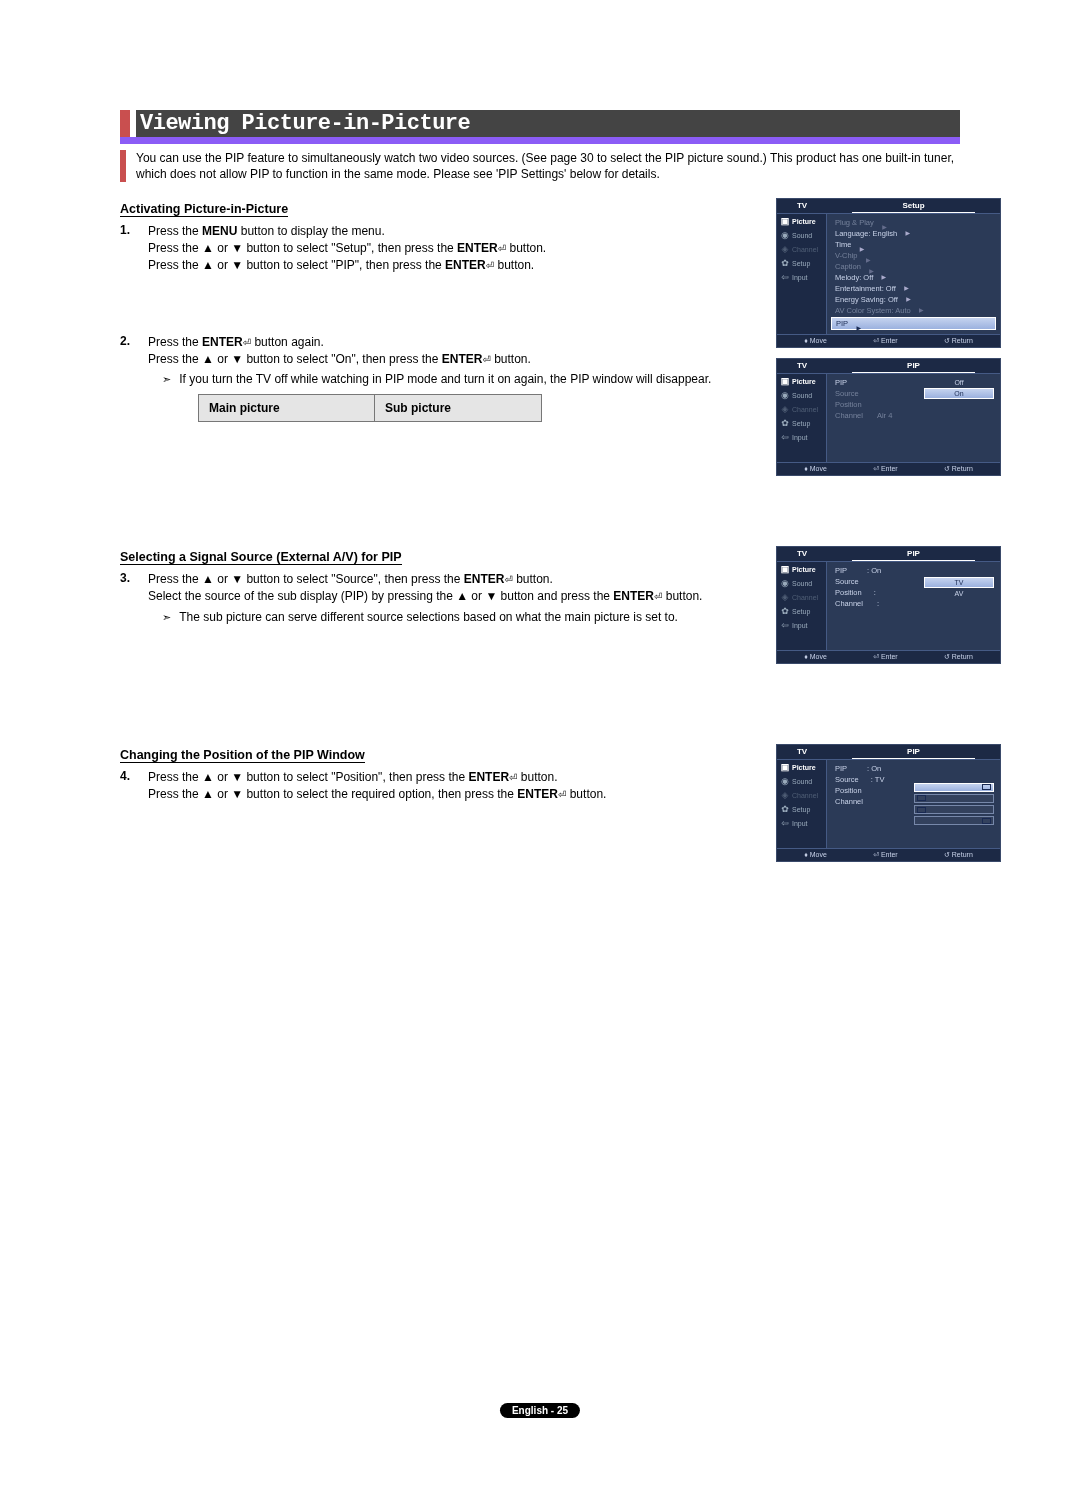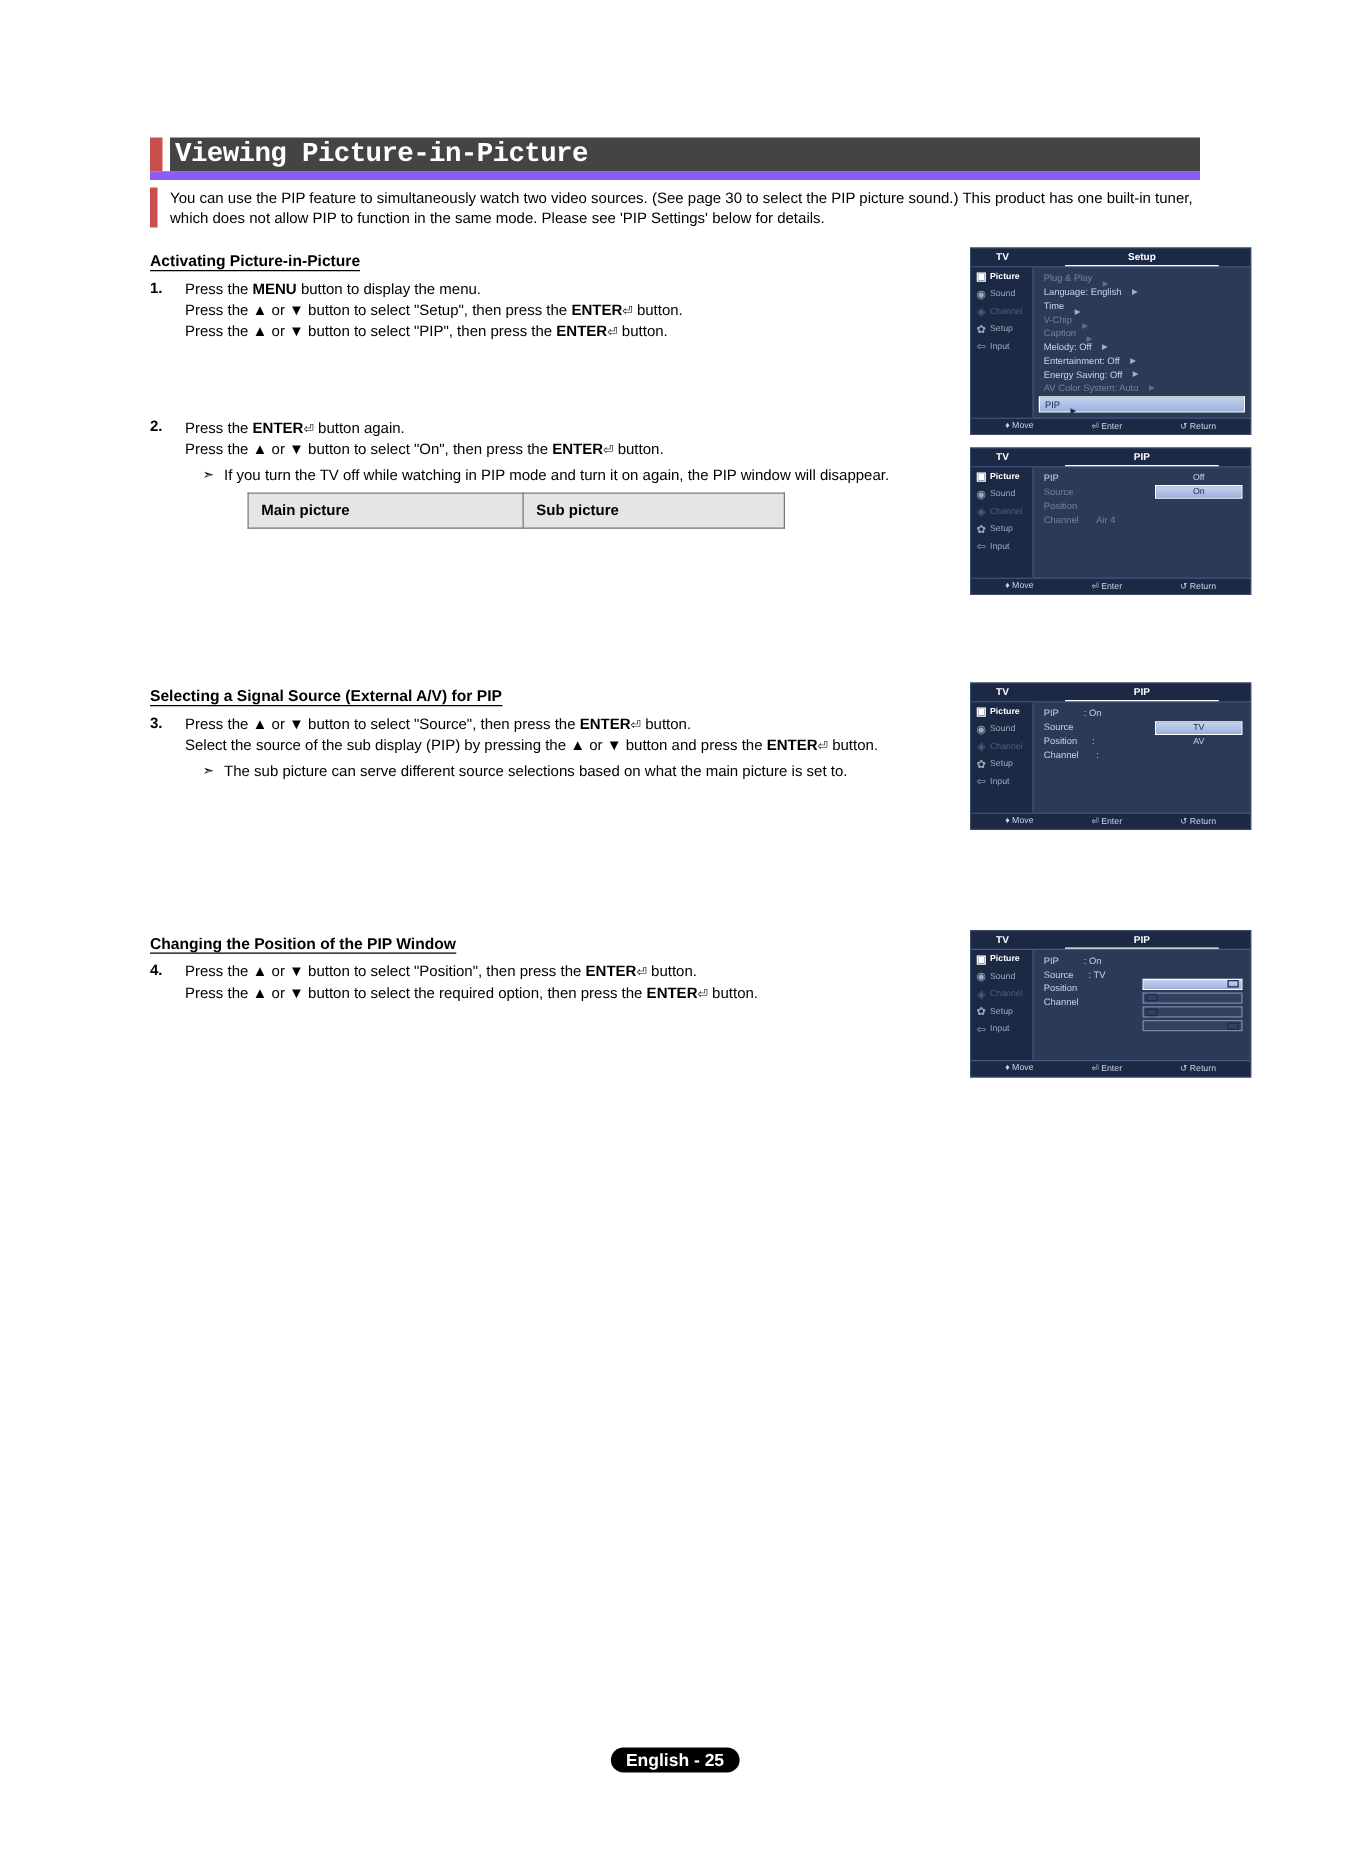--- a/index.html
+++ b/index.html
@@ -207,21 +207,21 @@
     padding: 2px 4px;
     font-size: 7px;
     color: #c8d2e8;
     border-top: 1px solid #455a85;
   }
   .osd-footer span { white-space: nowrap; }
 
   
   .pip-table {
     border-collapse: collapse;
-    width: 430px;
+    width: 344px;
     margin: 6px 0 6px 50px;
     font-size: 12px;
   }
   .pip-table th {
     text-align: left;
     background: #e5e5e5;
     border: 1px solid #777;
     padding: 5px 10px;
     font-weight: bold;
   }
@@ -233,21 +233,21 @@
   }
   .pip-table .left-cell { border-right: 1px solid #777; }
 
   .page-num {
     position: absolute;
     bottom: 70px;
     left: 50%;
     transform: translateX(-50%);
     background: #000;
     color: #fff;
-    font-size: 14px;
+    font-size: 10px;
     font-weight: bold;
     padding: 2px 12px;
     border-radius: 10px;
   }
   .enter-icon::after { content: "⏎"; font-size: 10px; vertical-align: baseline; }
 </style>
 </head>
 <body>
 
 <div class="page">

